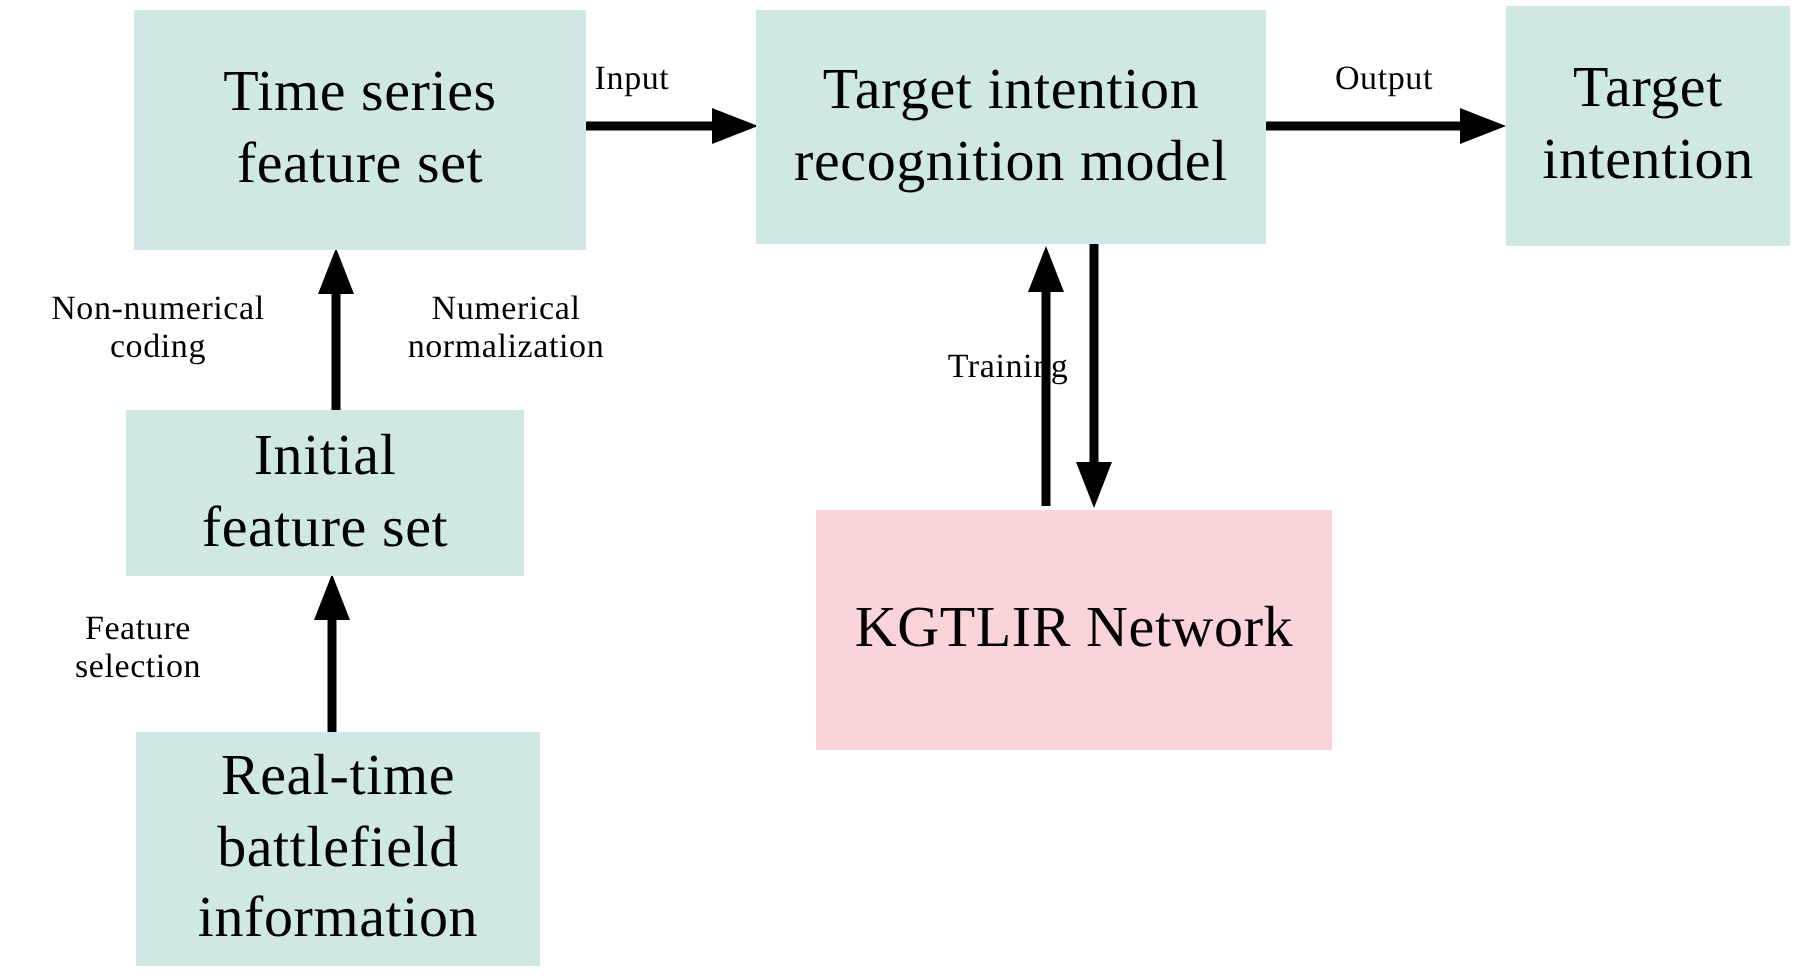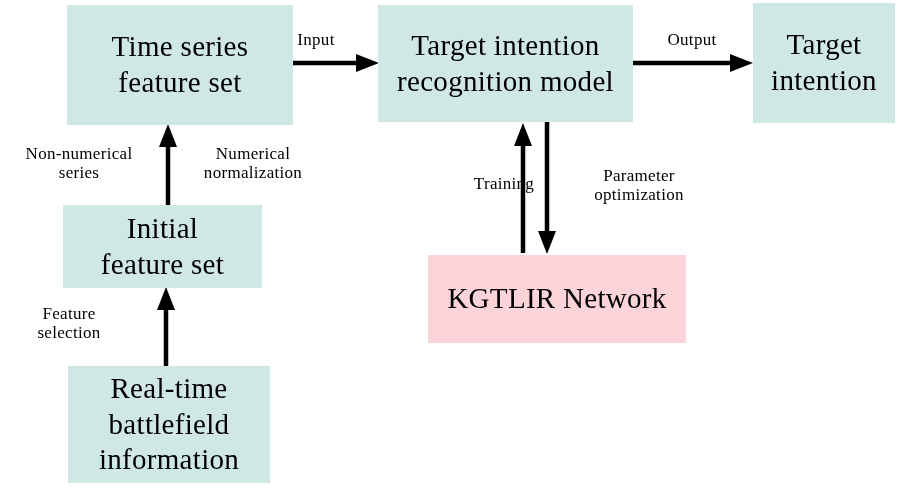--- a/index.html
+++ b/index.html
@@ -51,21 +51,21 @@
     line-height: 1.1;
     white-space: pre-line;
     letter-spacing: 0.3px;
   }
   
   .n-time-series   { left: 67px;  top: 5px;   width: 226px; height: 120px; font-family: Liberation Serif, serif; }
   .n-recognition   { left: 378px; top: 5px;   width: 255px; height: 117px; }
   .n-target-intent { left: 753px; top: 3px;   width: 142px; height: 120px; }
   .n-initial       { left: 63px;  top: 205px; width: 199px; height: 83px;  }
   .n-realtime      { left: 68px;  top: 366px; width: 202px; height: 117px; }
-  .n-kgtlir        { left: 428px; top: 255px; width: 258px; height: 88px; }
+  .n-kgtlir        { left: 408px; top: 255px; width: 258px; height: 120px; }
   
   .l-input  { left: 316px; top: 40px;  }
   .l-output { left: 692px; top: 40px;  }
   .l-coding { left: 79px;  top: 164px; }
   .l-norm   { left: 253px; top: 164px; }
   .l-featsel{ left: 69px;  top: 324px; }
   .l-train  { left: 469px; top: 184px; margin-left: 35px; }
   .l-param  { left: 639px; top: 186px; }
 </style>
 </head>
@@ -116,26 +116,24 @@
 battlefield
 information</div>
 
   <div class="node pink n-kgtlir">KGTLIR Network</div>
 
   <div class="edge-label l-input">Input</div>
 
   <div class="edge-label l-output">Output</div>
 
   <div class="edge-label l-coding">Non-numerical
-series</div>
+coding</div>
 
   <div class="edge-label l-norm">Numerical
 normalization</div>
 
   <div class="edge-label l-featsel">Feature
 selection</div>
 
   <div class="edge-label l-train">Training</div>
 
-  <div class="edge-label l-param">Parameter
-optimization</div>
 
 </div>
 
 </body></html>

